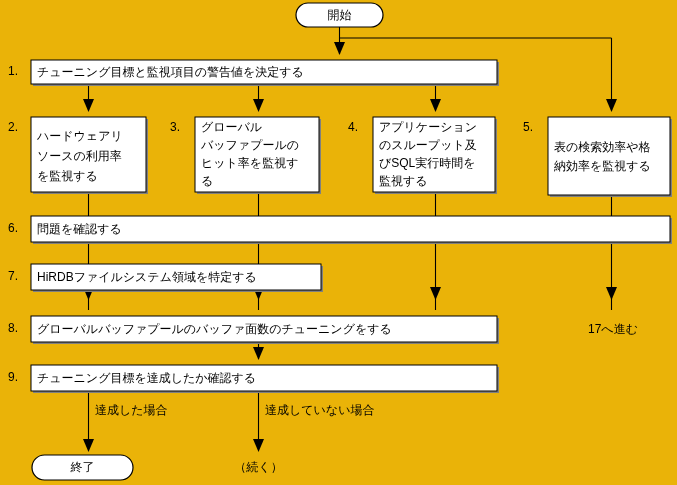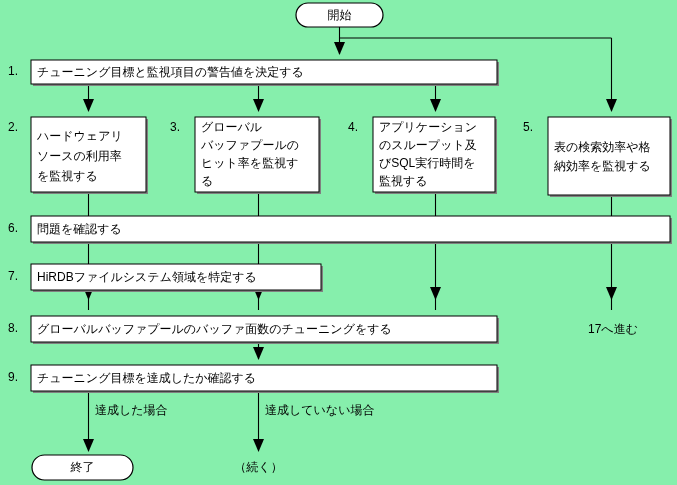--- a/index.html
+++ b/index.html
@@ -4,21 +4,21 @@
 <style>
   html, body {
     margin: 0;
     padding: 0;
     background: #ffffff;
   }
   #flowchart-root {
     position: relative;
     width: 677px;
     height: 485px;
-    background: #86efac;
+    background: #eab308;
     font-family: "Liberation Sans", "DejaVu Sans", sans-serif;
     overflow: hidden;
   }
   svg#flow-svg {
     position: absolute;
     left: 0;
     top: 0;
     width: 677px;
     height: 485px;
   }

